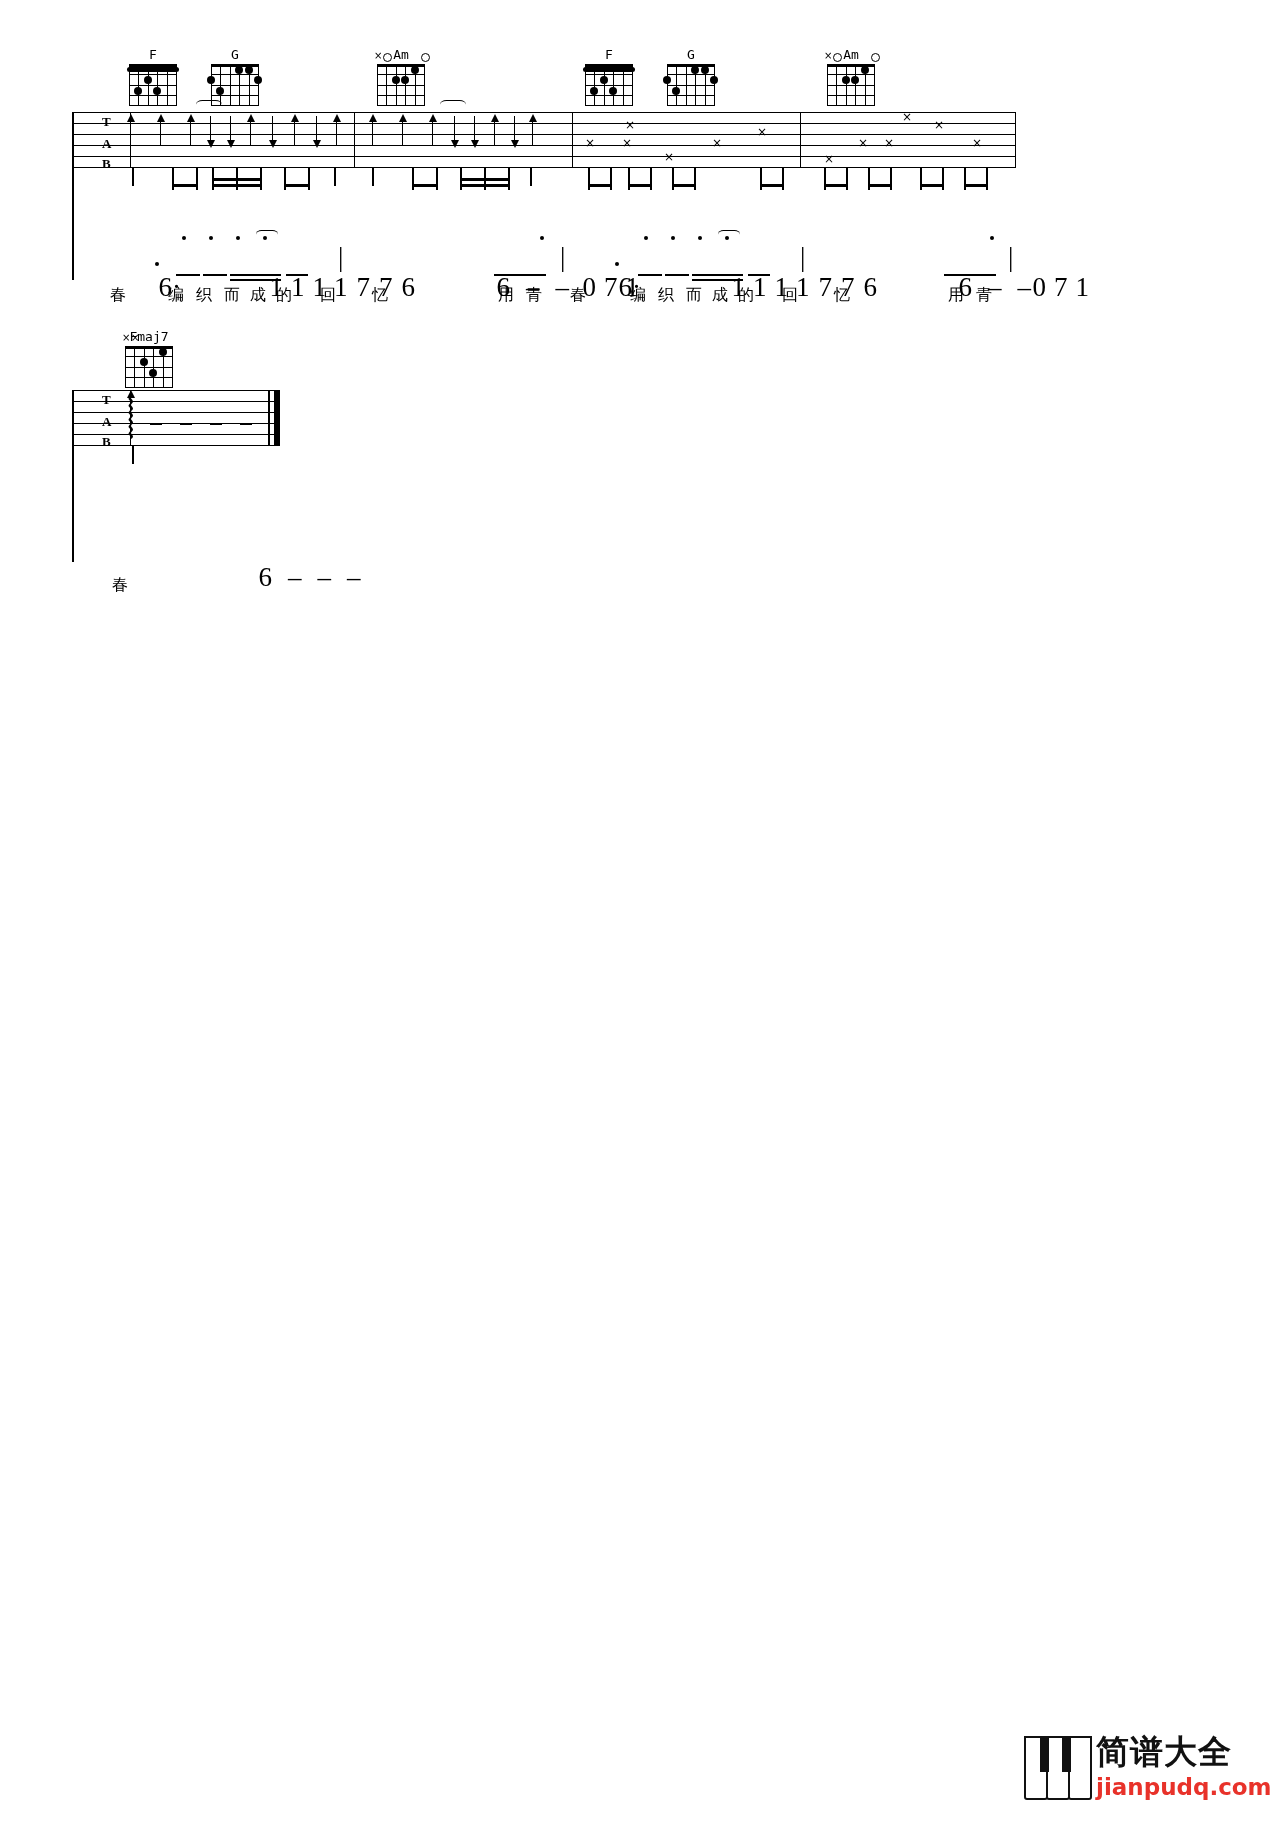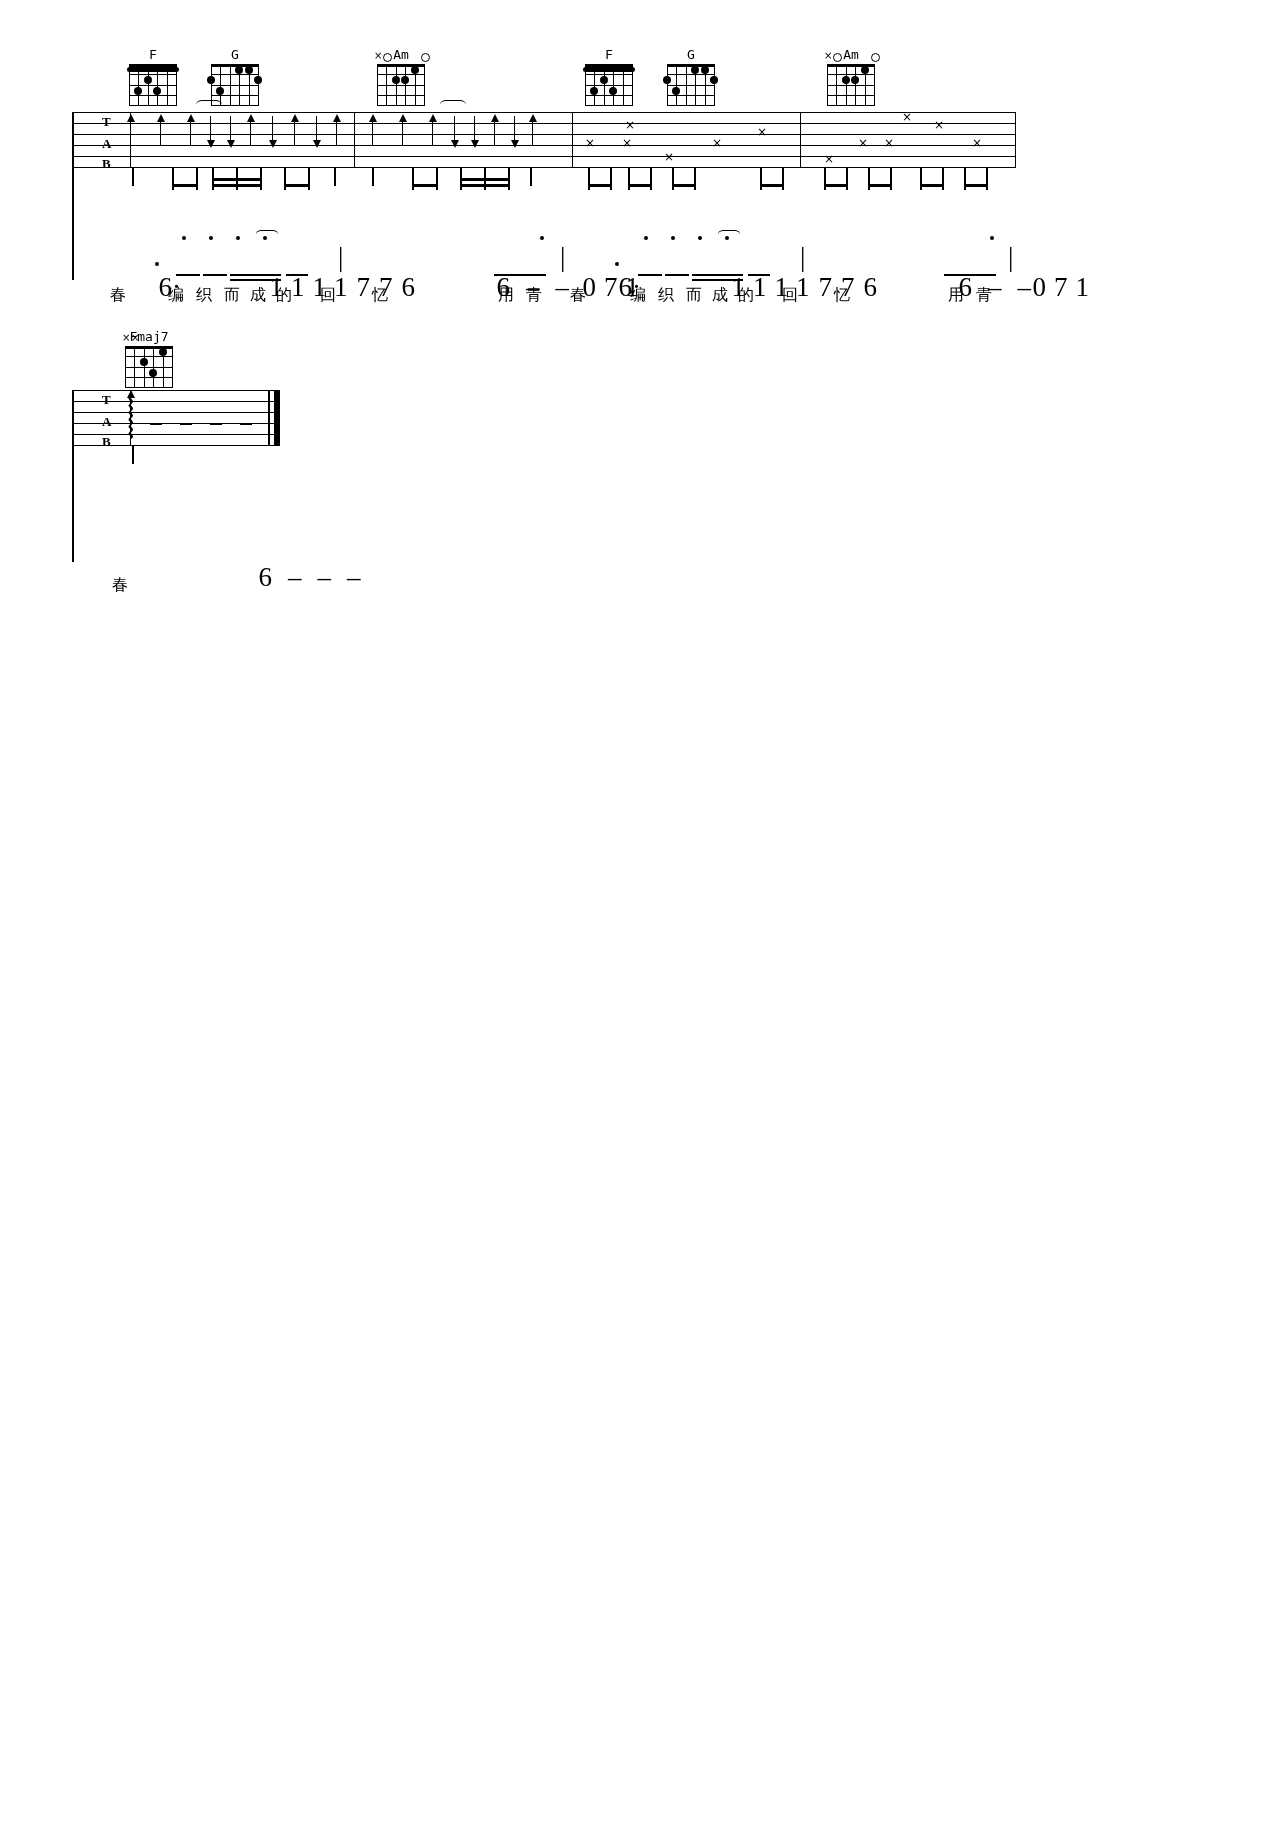--- a/index.html
+++ b/index.html
@@ -488,14 +488,25 @@
 
     <div class="jp" style="left:122px;top:202px;letter-spacing:16px;">
       <span>6</span><span>–</span><span>–</span><span>–</span>
     </div>
     <div class="endbar" style="left:258px;top:198px;width:2px;height:36px;"></div>
     <div class="endbar" style="left:264px;top:198px;width:5px;height:36px;"></div>
 
     <div class="lyr" style="left:112px;top:246px;">春</div>
   </div>
 
+  <div class="wm">
+    <div class="keys">
+      <div class="wk" style="left:0;"></div>
+      <div class="wk" style="left:22px;"></div>
+      <div class="wk" style="left:44px;"></div>
+      <div class="bk" style="left:16px;"></div>
+      <div class="bk" style="left:38px;"></div>
+    </div>
+    <div class="t1">简谱大全</div>
+    <div class="t2">jianpudq.com</div>
+  </div>
 
 </div>
 
 </body></html>

